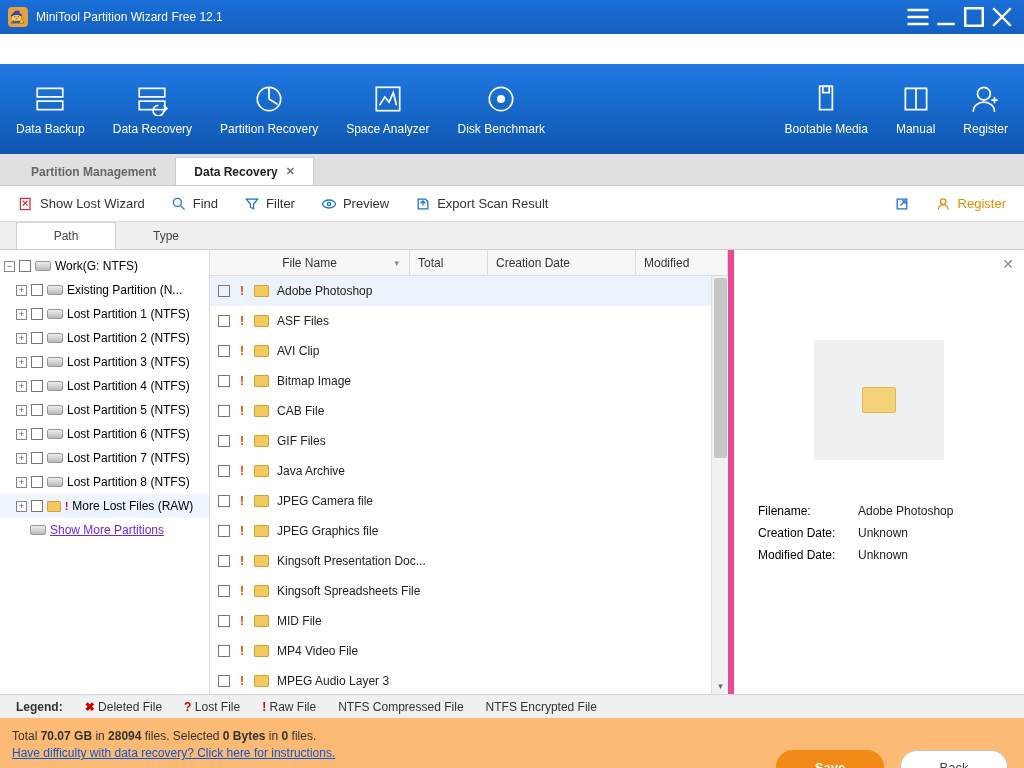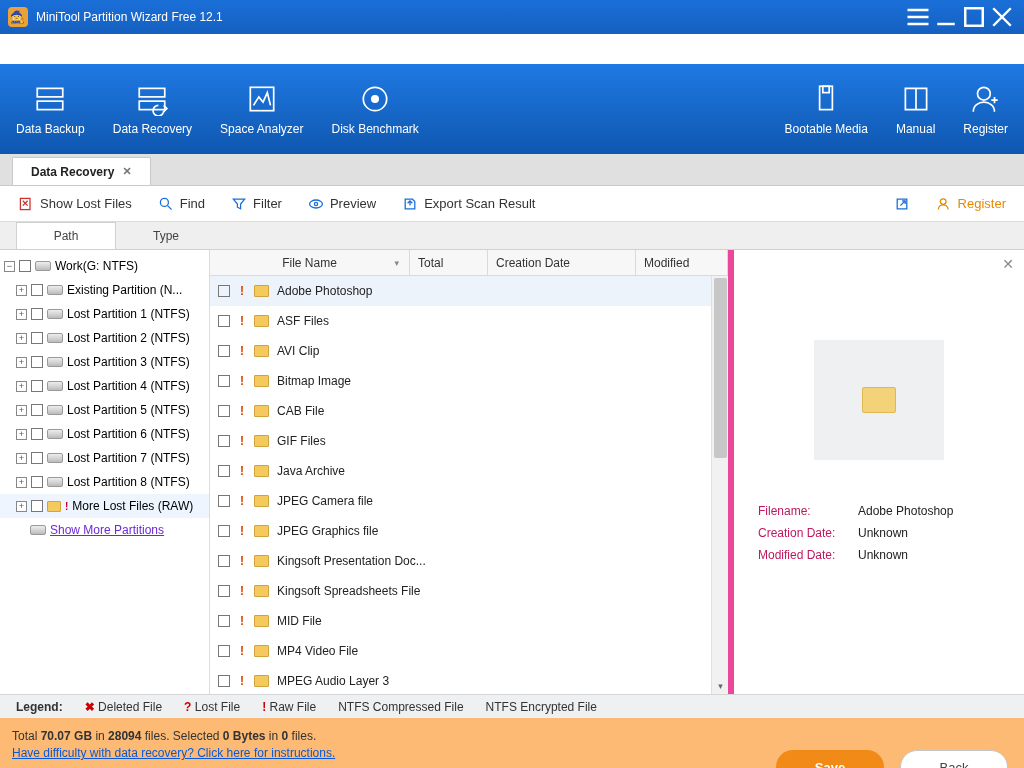--- a/index.html
+++ b/index.html
@@ -70,21 +70,21 @@
 .sbtrack{position:absolute;right:0;top:0;width:17px;height:100%;background:#f1f1f1;border-left:1px solid #e0e0e0}
 .sbthumb{position:absolute;left:2px;top:2px;width:13px;height:180px;background:#c7c7c7;border-radius:2px}
 .sbarrow{position:absolute;left:0;width:17px;height:17px;display:flex;align-items:center;justify-content:center;font-size:9px;color:#666;background:#f1f1f1}
 .sbarrow.top{top:0}.sbarrow.bot{bottom:0}
 
 .detailpane{width:290px;position:relative;font-size:12px;color:#333}
 .detailpane .dclose{position:absolute;top:6px;right:10px;color:#888;cursor:pointer;font-size:14px}
 .preview{width:130px;height:120px;background:#eef0f2;margin:90px auto 40px;display:flex;align-items:center;justify-content:center}
 .preview .pfolder{width:34px;height:26px;background:#f4d27a;border:1px solid #e0b850;border-radius:2px}
 .kv{display:flex;padding:4px 24px}
-.kv .k{width:100px;color:#be185d}
+.kv .k{width:100px;color:#000000}
 .kv .v{color:#222}
 
 
 .legend{height:24px;background:#eef0f2;display:flex;align-items:center;gap:22px;padding:0 16px;font-size:12px;color:#333;border-top:1px solid #d5d5d5}
 .legend b{font-weight:700}
 .legend .del{color:#c00;font-weight:700}
 .legend .q{color:#c00;font-weight:700}
 .legend .raw{color:#c00;font-weight:700}
 .statusbar{height:80px;background:#fdba74;padding:8px 12px;font-size:12px;color:#333;position:relative}
 .statusbar .line{margin:3px 0}
@@ -139,20 +139,29 @@
           <rect x="4" y="18" width="24" height="8"></rect>
           <path d="M22 22a5 5 0 1 0 5 5"></path>
           <path d="M27 22l3 3-3 3"></path>
         </svg>
       </span>
     <span class="lbl">Data Recovery</span>
   </div>
   <div class="group">
     <span class="ico">
         <svg viewBox="0 0 32 32">
+          <circle cx="16" cy="16" r="11"></circle>
+          <path d="M16 5v11l8 5"></path>
+        </svg>
+      </span>
+    <span class="lbl">Partition Recovery</span>
+  </div>
+  <div class="group">
+    <span class="ico">
+        <svg viewBox="0 0 32 32">
           <rect x="5" y="5" width="22" height="22"></rect>
           <path d="M8 22l5-8 4 5 4-9 3 12"></path>
         </svg>
       </span>
     <span class="lbl">Space Analyzer</span>
   </div>
   <div class="group">
     <span class="ico">
         <svg viewBox="0 0 32 32">
           <circle cx="16" cy="16" r="11"></circle>
@@ -185,33 +194,36 @@
           <circle cx="14" cy="11" r="6"></circle>
           <path d="M4 28c0-6 5-9 10-9s10 3 10 9"></path>
           <path d="M24 14v6M21 17h6"></path>
         </svg>
       </span>
     <span class="lbl">Register</span>
   </div>
 </div>
 
 <div class="doctabs">
+  <div class="doctab inactive">
+      <span>Partition Management</span>
+    </div>
   <div class="doctab active">
     <span>Data Recovery</span>
     <span class="close">✕</span>
   </div>
 </div>
 
 <div class="actionbar">
   <span class="act">
       <svg viewBox="0 0 20 20" style="stroke:#c33">
         <rect x="3" y="3" width="12" height="14"></rect>
         <path d="M6 6l6 6M12 6l-6 6"></path>
       </svg>
-      <span>Show Lost Files</span>
+      <span>Show Lost Wizard</span>
     </span>
   <span class="act">
       <svg viewBox="0 0 20 20" style="stroke:#1a6fd8">
         <circle cx="8" cy="8" r="5"></circle>
         <path d="m12 12 5 5"></path>
       </svg>
       <span>Find</span>
     </span>
   <span class="act">
       <svg viewBox="0 0 20 20" style="stroke:#1a6fd8">

